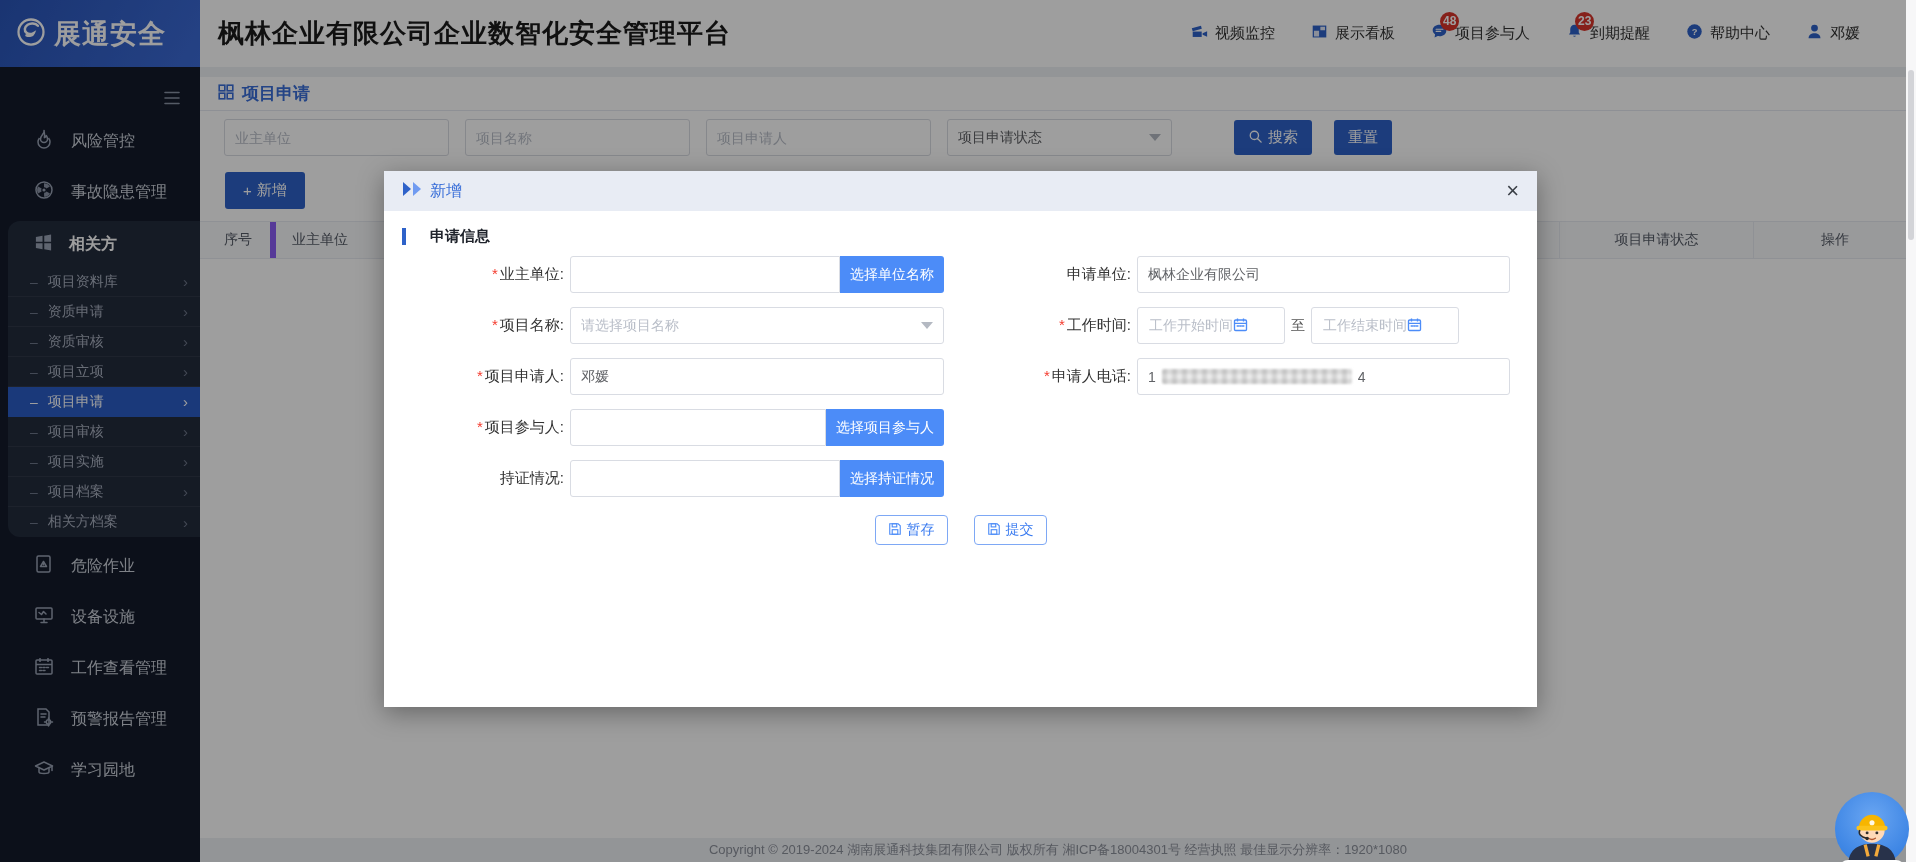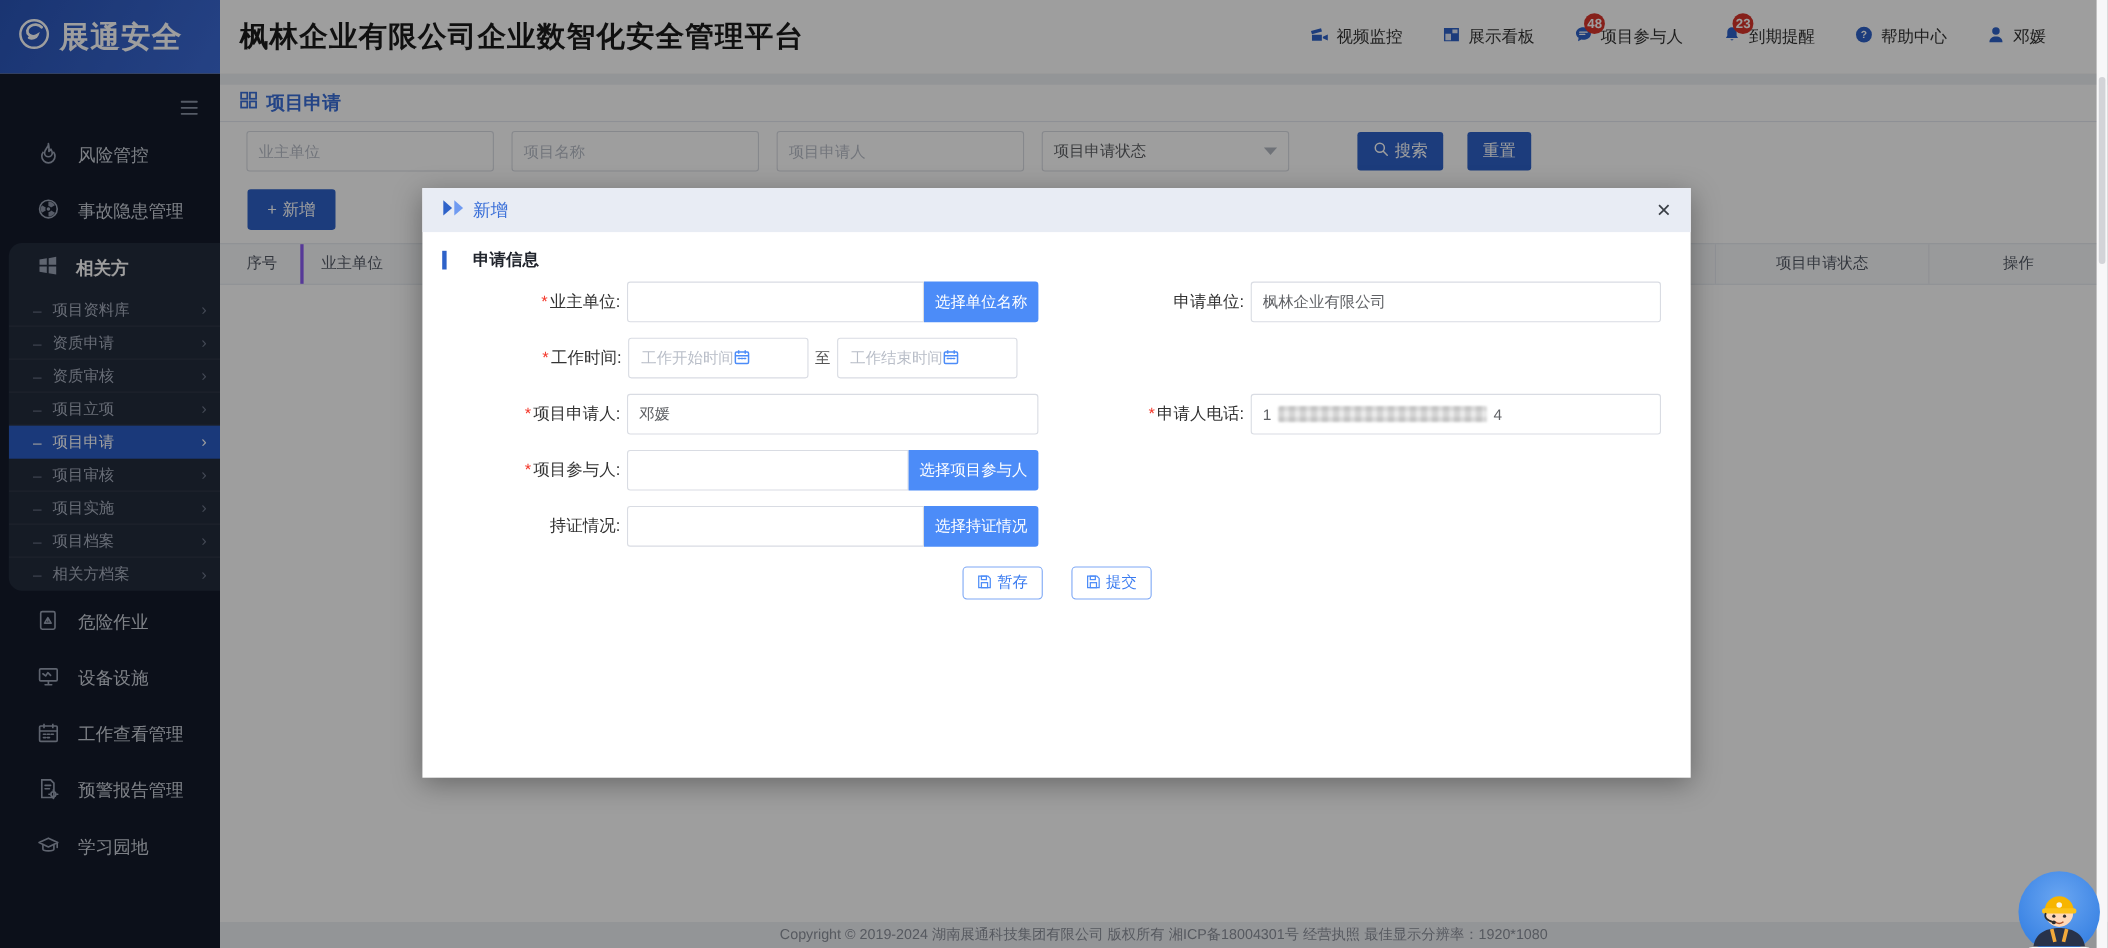--- a/index.html
+++ b/index.html
@@ -1,17 +1,17 @@
 <!DOCTYPE html>
 <html><head>
 <meta charset="utf-8">
 <style>
   * { margin:0; padding:0; box-sizing:border-box; }
   html,body { width:1916px; height:862px; overflow:hidden; font-family:"Liberation Sans","DejaVu Sans",sans-serif; }
-  .stage { position:relative; width:1916px; height:862px; background:#e5e5e5; overflow:hidden; }
+  .stage { position:relative; width:1916px; height:862px; background:#15803d; overflow:hidden; }
 
   
   .topbar { position:absolute; top:0; left:0; right:0; height:67px; background:#ffffff; display:flex; align-items:center; z-index:10; }
   .logo { width:200px; height:67px; background:linear-gradient(120deg,#2a55b8,#3c6bd6); color:#fff; display:flex; align-items:center; gap:8px; padding-left:16px; }
   .logo-txt { font-size:27px; font-weight:bold; letter-spacing:1px; }
   .app-title { font-size:26px; font-weight:bold; color:#1b1b1b; padding-left:18px; letter-spacing:1px; }
   .top-nav { margin-left:auto; display:flex; align-items:flex-start; gap:36px; padding-right:56px; }
   .nav-item { display:flex; align-items:center; gap:7px; font-size:15px; color:#333; cursor:pointer; position:relative; }
   .nav-item svg { color:#2e62c9; }
   .badge { position:absolute; top:-11px; left:9px; min-width:19px; height:19px; padding:0 3px; background:#d9342b; color:#fff; border-radius:10px; font-size:12px; line-height:19px; text-align:center; font-weight:bold; }
@@ -44,21 +44,21 @@
   input.ipt::placeholder { color:#b9bec8; }
   input.ipt { outline:none; }
   .select .caret { margin-left:auto; width:0; height:0; border-left:6px solid transparent; border-right:6px solid transparent; border-top:7px solid #b4b9c2; }
   .btn { display:inline-flex; align-items:center; justify-content:center; gap:5px; background:#2e62c9; color:#fff; border:none; border-radius:3px; font-size:15px; cursor:pointer; font-family:inherit; }
   .search-btn { height:35px; padding:0 14px; margin-left:46px; }
   .reset-btn { height:35px; padding:0 14px; margin-left:22px; }
   .toolbar-row { padding:10px 0 12px 25px; }
   .add-btn { height:37px; padding:0 18px; font-size:15px; }
   .thead { display:flex; height:38px; background:#f7f8fa; border-top:1px solid #e7eaf0; border-bottom:1px solid #e7eaf0; align-items:center; font-size:14px; color:#555b66; }
   .th { padding:0 8px; display:flex; align-items:center; height:100%; }
-  .th-index { width:76px; padding-left:24px; border-right:3px solid #8b5cf6; }
+  .th-index { width:76px; padding-left:24px; border-right:6px solid #8b5cf6; }
   .th-owner { width:220px; padding-left:16px; }
   .th-spacer { flex:1; }
   .th-status { width:195px; justify-content:center; border-left:1px solid #e7eaf0; border-right:1px solid #e7eaf0; }
   .th-op { width:162px; justify-content:center; }
   .tbody { flex:1; background:#fff; }
   .footer { position:absolute; bottom:3px; left:0; right:0; text-align:center; font-size:13px; color:#8c919b; }
 
   
   .dim { position:absolute; inset:0; background:rgba(0,0,0,.38); z-index:40; }
   .scrollbar { position:absolute; top:0; right:0; width:10px; height:100%; background:#f7f7f8; z-index:45; }
@@ -79,21 +79,21 @@
   .fcell-l { width:566px; }
   .flabel { width:186px; text-align:right; padding-right:6px; font-size:15px; color:#333; flex:none; }
   .flabel-r { width:187px; }
   .star { color:#f43b2e; margin-right:2px; }
   .ctl { width:374px; }
   .ctl-r { width:373px; }
   .grp { display:flex; width:374px; }
   .grp .ipt { flex:1; border-radius:3px 0 0 3px; }
   .attach-btn { flex:none; background:#4c8cf8; color:#fff; border:none; border-radius:0 3px 3px 0; font-size:14px; padding:0 10px; height:37px; cursor:pointer; font-family:inherit; }
   .daterange { display:flex; align-items:center; width:373px; }
-  .date-ipt { width:164px;padding-left:11px; }
+  .date-ipt { width:148px;padding-left:11px; }
   .date-ipt svg { margin-left:auto; color:#4c8cf8; flex:none; }
   .range-sep { padding:0 6px; font-size:14px; color:#555; }
   .redact { display:inline-block; width:190px; height:15px; margin:0 6px; border-radius:2px;
             background-image:repeating-linear-gradient(90deg,#dcdcdc 0 5px,#f1f1f1 5px 10px),repeating-linear-gradient(0deg,#e6e6e6 0 5px,#f7f7f7 5px 10px);
             background-blend-mode:multiply; filter:blur(1.2px); }
   .modal-actions { display:flex; justify-content:center; gap:26px; margin-top:18px; }
   .ghost-btn { display:inline-flex; align-items:center; gap:5px; height:30px; padding:0 12px; background:#fff; border:1px solid #7ea8f5; color:#3a7bf0; border-radius:4px; font-size:14px; cursor:pointer; font-family:inherit; }
   .ghost-btn svg { color:#4c8cf8; }
 
   
@@ -406,20 +406,27 @@
               <button class="attach-btn">选择单位名称</button>
             </div>
           </div>
           <div class="fcell">
             <div class="flabel flabel-r"><span>申请单位:</span></div>
             <input class="ipt ctl-r" value="枫林企业有限公司" style="">
           </div>
         </div>
 
         <div class="frow">
+          <div class="fcell fcell-l">
+            <div class="flabel"><span class="star">*</span><span>项目名称:</span></div>
+            <div class="ipt select ctl">
+              <span class="ph">请选择项目名称</span>
+              <span class="caret"></span>
+            </div>
+          </div>
           <div class="fcell">
             <div class="flabel flabel-r"><span class="star">*</span><span>工作时间:</span></div>
             <div class="daterange">
               <div class="ipt date-ipt">
                 <span class="ph">工作开始时间</span>
                 <span>
                   <svg width="15" height="15" viewBox="0 0 20 20" fill="none" stroke="currentColor" stroke-width="1.8">
                       <rect x="2" y="4" width="16" height="14" rx="1.5"></rect>
                       <path d="M2 8.5h16M6 2v4M14 2v4"></path>
                       <path d="M5.5 12h2M9 12h2M12.5 12h2" stroke-linecap="round"></path>

